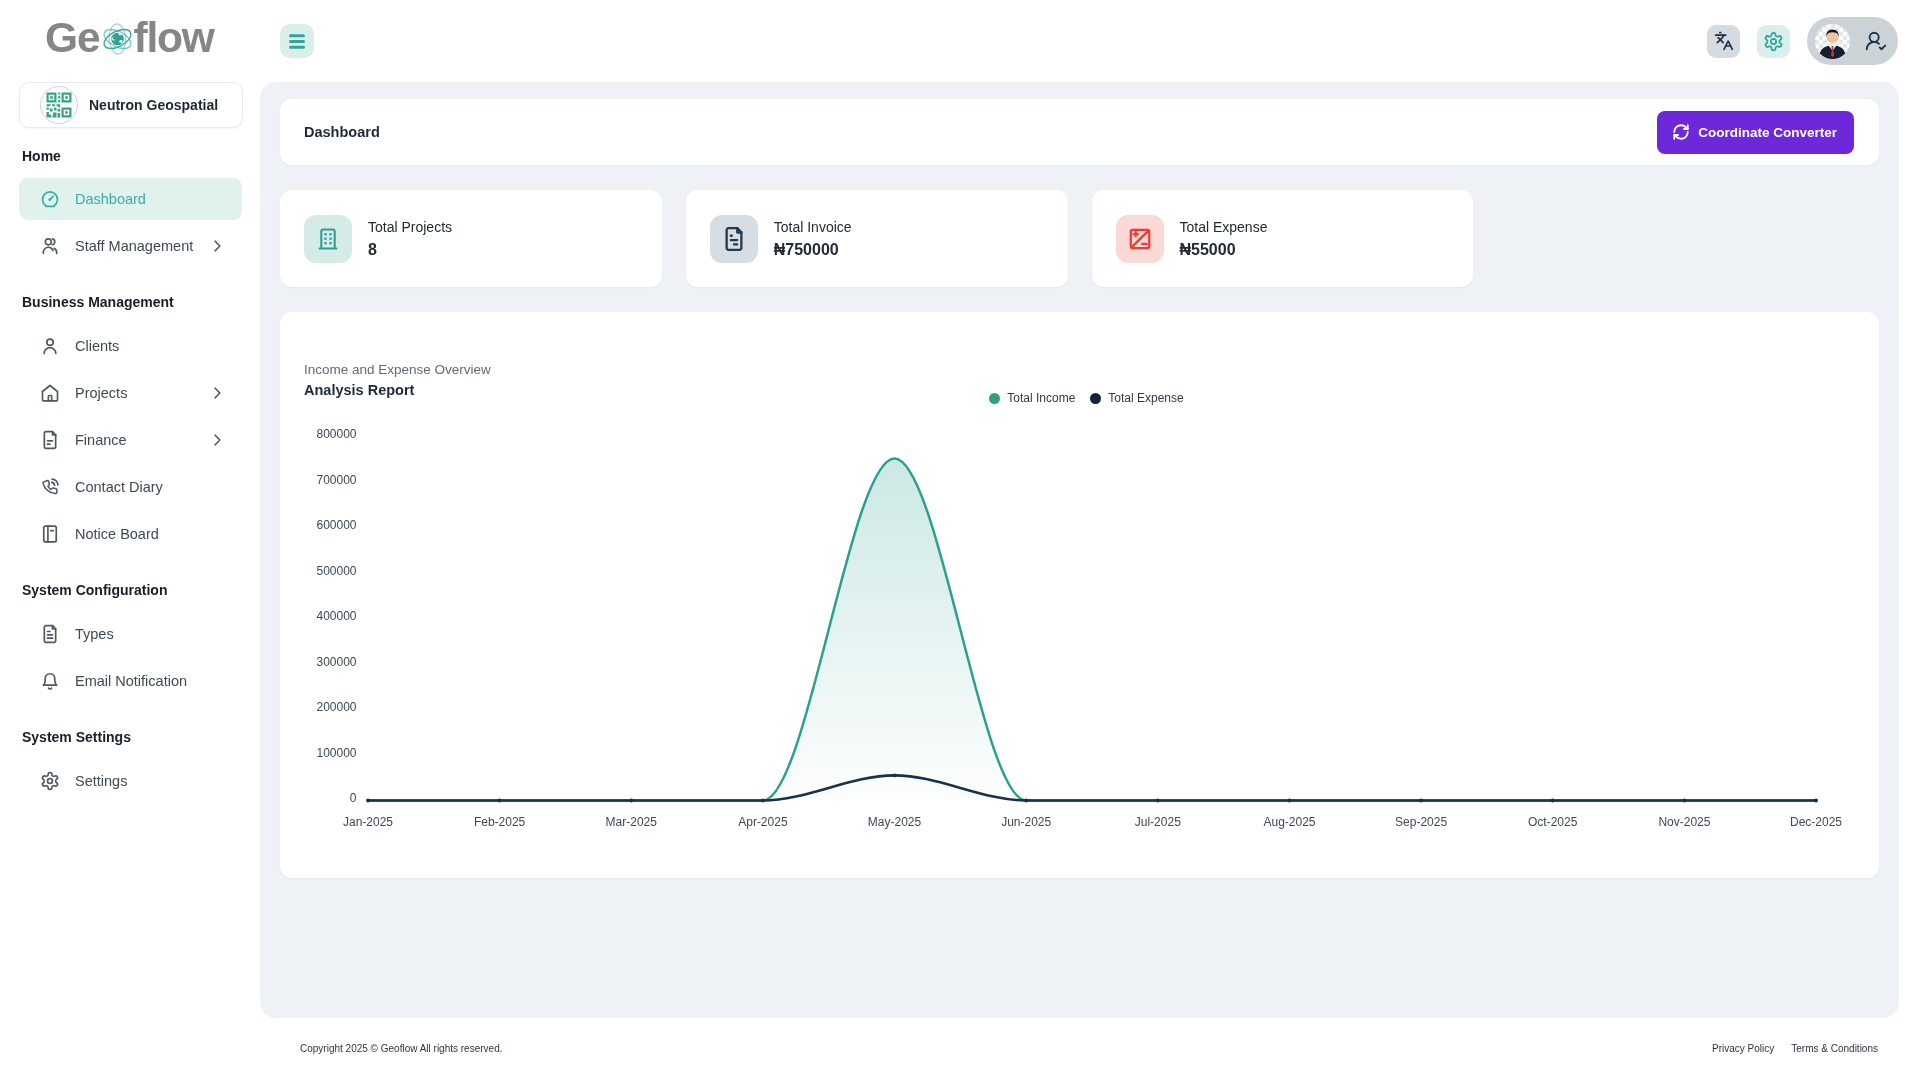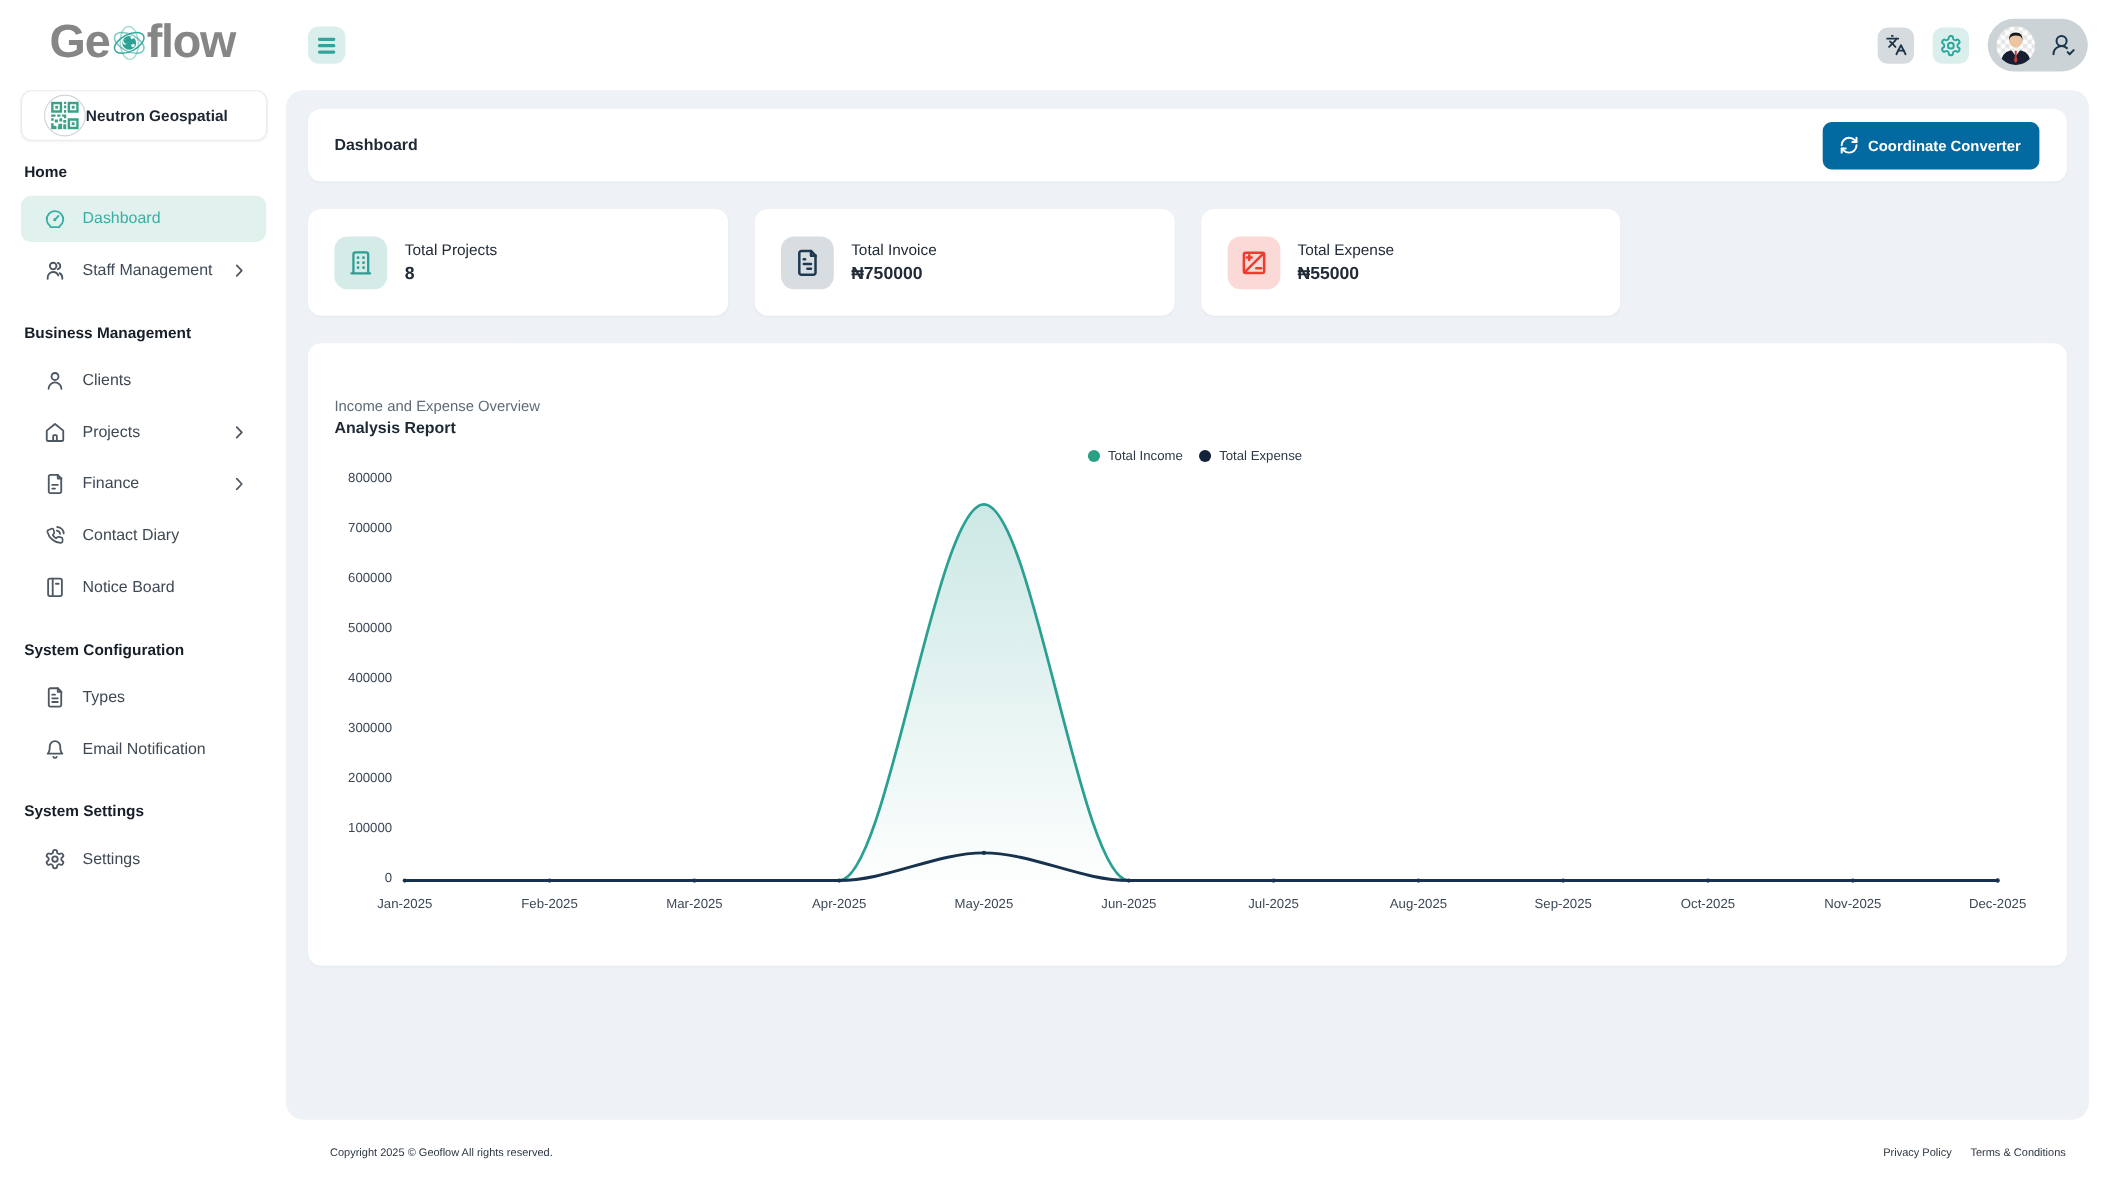--- a/index.html
+++ b/index.html
@@ -4,21 +4,21 @@
 <title>Geoflow</title>
 <style>
 * { margin:0; padding:0; box-sizing:border-box; }
 html,body { width:1919px; height:1079px; overflow:hidden; background:#fff;
   font-family:"Liberation Sans", sans-serif; }
 .app { display:flex; width:1919px; height:1079px; }
 
 .sidebar { width:260px; flex:0 0 260px; background:#fff; }
 .logo { height:82px; display:flex; align-items:center; padding-left:45px; }
 .company { margin:0 17px 0 19px; height:46px; border:1px solid #e7eaee; border-radius:10px;
-  box-shadow:0 1px 2px rgba(16,24,40,.05); display:flex; align-items:center; padding-left:20px; background:#fff;}
+  box-shadow:0 1px 2px rgba(16,24,40,.05); display:flex; align-items:center; padding-left:20px; gap:11px; background:#fff;}
 .company .qr { width:38px; height:38px; border-radius:50%; border:1px solid #ccd3da; display:flex; align-items:center; justify-content:center; }
 .company .name { font-size:14px; font-weight:bold; color:#1c2733; }
 .sect { font-size:14px; font-weight:bold; color:#161e27; margin:27px 0 14px 22px; line-height:17px; height:17px; }
 .sect.first { margin-top:20px; margin-bottom:13px; }
 .item { height:42px; margin:0 18px 5px 19px; border-radius:9px; display:flex; align-items:center;
   padding:0 20px 0 21px; color:#3e4953; font-size:14.5px; cursor:pointer; }
 .item svg { width:20px; height:20px; margin-right:15px; flex:0 0 20px; stroke:#4d5862; }
 .item .lbl { flex:1; }
 .item .chev { width:7px; height:12px; flex:0 0 7px; margin:0 1px 0 0; }
 .item.active { background:#e0f1ee; color:#38afa5; }
@@ -31,37 +31,37 @@
 .tr-actions { display:flex; align-items:center; gap:17px; }
 .sqbtn { width:33px; height:33px; border-radius:9px; display:flex; align-items:center; justify-content:center; }
 .btn-lang { background:#d5dbdf; }
 .btn-gear { background:#daeeec; }
 .avatar-pill { width:91px; height:48px; border-radius:24px; background:#ccd3d7; display:flex; align-items:center; padding:0 11px 0 8px; justify-content:space-between; }
 .content { background:#eef1f5; border-radius:16px; margin-right:20px; height:936px; padding:17px 20px 20px; }
 
 .card { background:#fff; border-radius:12px; box-shadow:0 1px 2px rgba(16,24,40,.04); }
 .pagehead { height:66px; display:flex; align-items:center; justify-content:space-between; padding:0 25px 0 24px; }
 .pagehead h1 { font-size:14.5px; font-weight:bold; color:#1e2936; }
-.cc-btn { height:43px; background:#0369a1; border-radius:8px; color:#fff; font-size:13.5px; font-weight:bold;
+.cc-btn { height:43px; background:#6d28d9; border-radius:8px; color:#fff; font-size:13.5px; font-weight:bold;
   display:flex; align-items:center; gap:8px; padding:0 17px 0 15px; }
 
 .stats { display:grid; grid-template-columns:repeat(4, 1fr); gap:24px; margin-top:25px; }
 .stat { height:97px; display:flex; align-items:center; padding:0 24px; gap:16px; }
 .icobox { width:48px; height:48px; border-radius:12px; display:flex; align-items:center; justify-content:center; flex:0 0 48px; }
 .stat .tt { font-size:14px; color:#212b36; margin-bottom:6px; }
 .stat .vv { font-size:16px; font-weight:bold; color:#212b36; }
 .ico-proj { background:#d5ebe7; }
 .ico-pill { background:#fdf0d2; }
 .ico-inv  { background:#d8dde1; }
 .ico-exp  { background:#fbd9d6; }
 
 .chartcard { margin-top:25px; height:566px; position:relative; }
 .chartcard h2 { position:absolute; left:24px; top:24px; font-size:14.5px; font-weight:bold; color:#1e2936;margin-top:46px; }
 .chartcard .sub { position:absolute; left:24px; top:50px; font-size:13.5px; color:#5f6b76; }
-.legend { position:absolute; top:95px; left:7px; width:100%; display:flex; justify-content:center; gap:15px; }
+.legend { position:absolute; top:79px; left:7px; width:100%; display:flex; justify-content:center; gap:15px; }
 .legend .li { display:flex; align-items:center; gap:7px; font-size:12px; color:#2f3a45; }
 .legend .dot { width:11px; height:11px; border-radius:50%; }
 
 .footer { height:61px; display:flex; align-items:center; justify-content:space-between; padding:0 41px 0 40px; font-size:10px; color:#2d3640; }
 .footer .links { display:flex; gap:17px; color:#2d3640; }
 </style>
 </head>
 <body>
 <div class="app">
   <aside class="sidebar">

